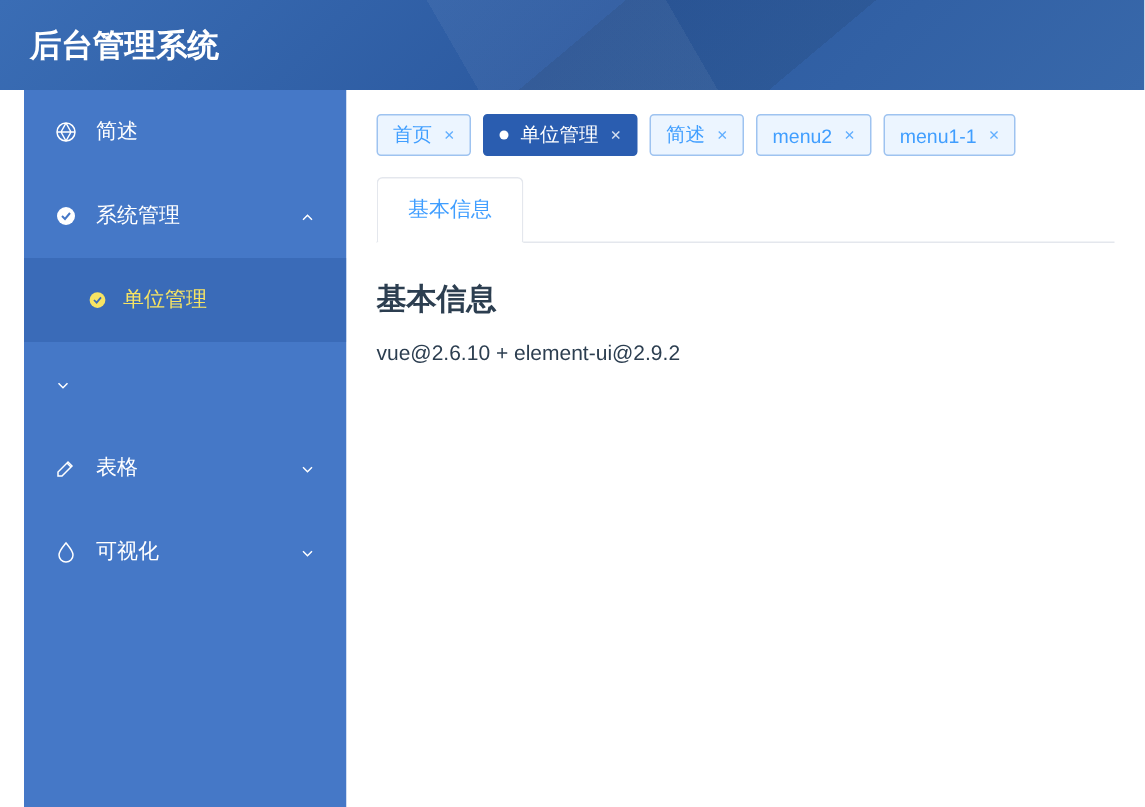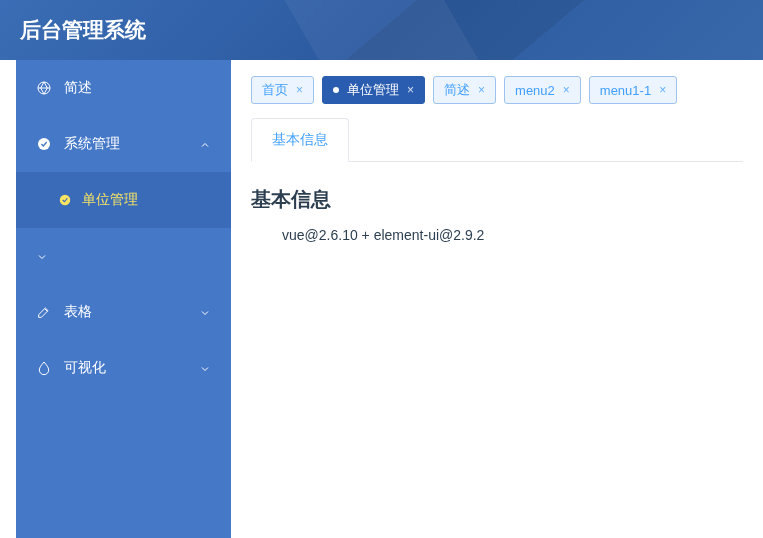--- a/index.html
+++ b/index.html
@@ -86,21 +86,21 @@
   margin-bottom: -1px;
   color: #409eff;
   font-size: 14px;
   background: #fff;
   cursor: pointer;
   border-radius: 4px 4px 0 0;
 }
 
 .content { padding-top: 24px; }
 .content h2 { font-size: 20px; font-weight: 700; color: #2c3e50; margin-bottom: 14px; }
-.content p { font-size: 14px; color: #2c3e50; margin-left: 31px; }
+.content p { font-size: 14px; color: #2c3e50; }
 </style>
 </head>
 <body>
 
 <div class="header">
   <h1>后台管理系统</h1>
 </div>
 
 <div class="layout">
   <nav class="sidebar">

